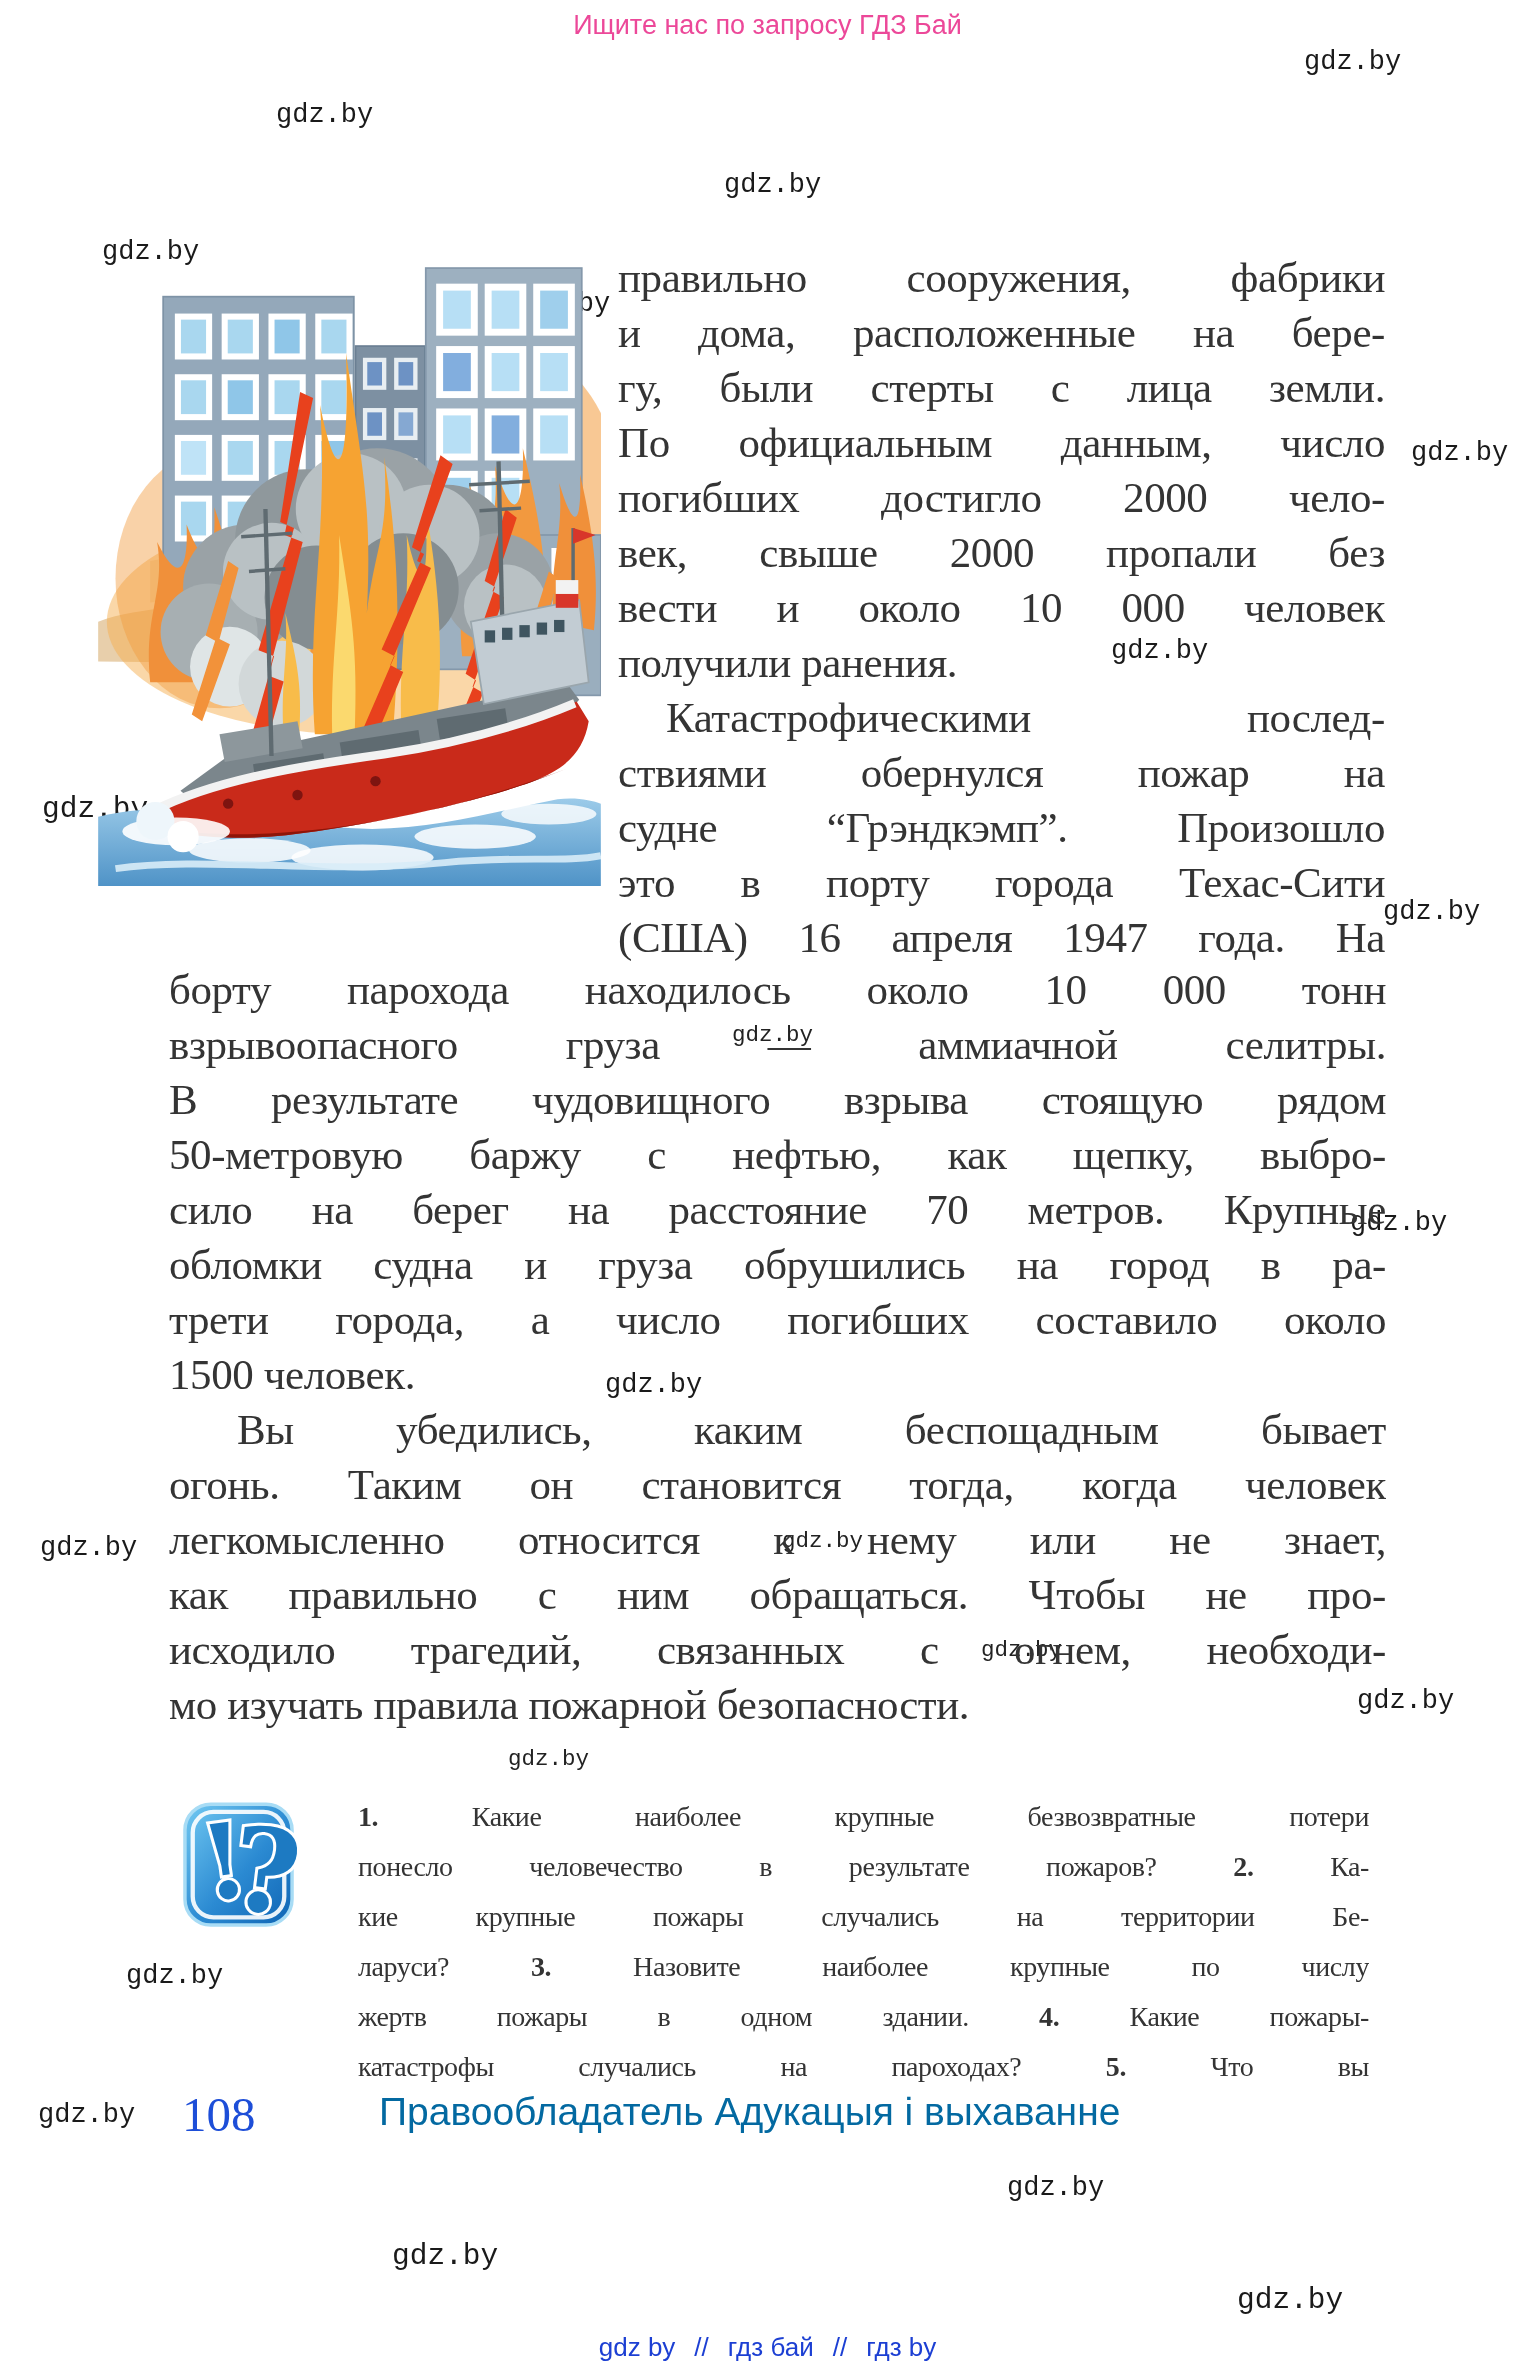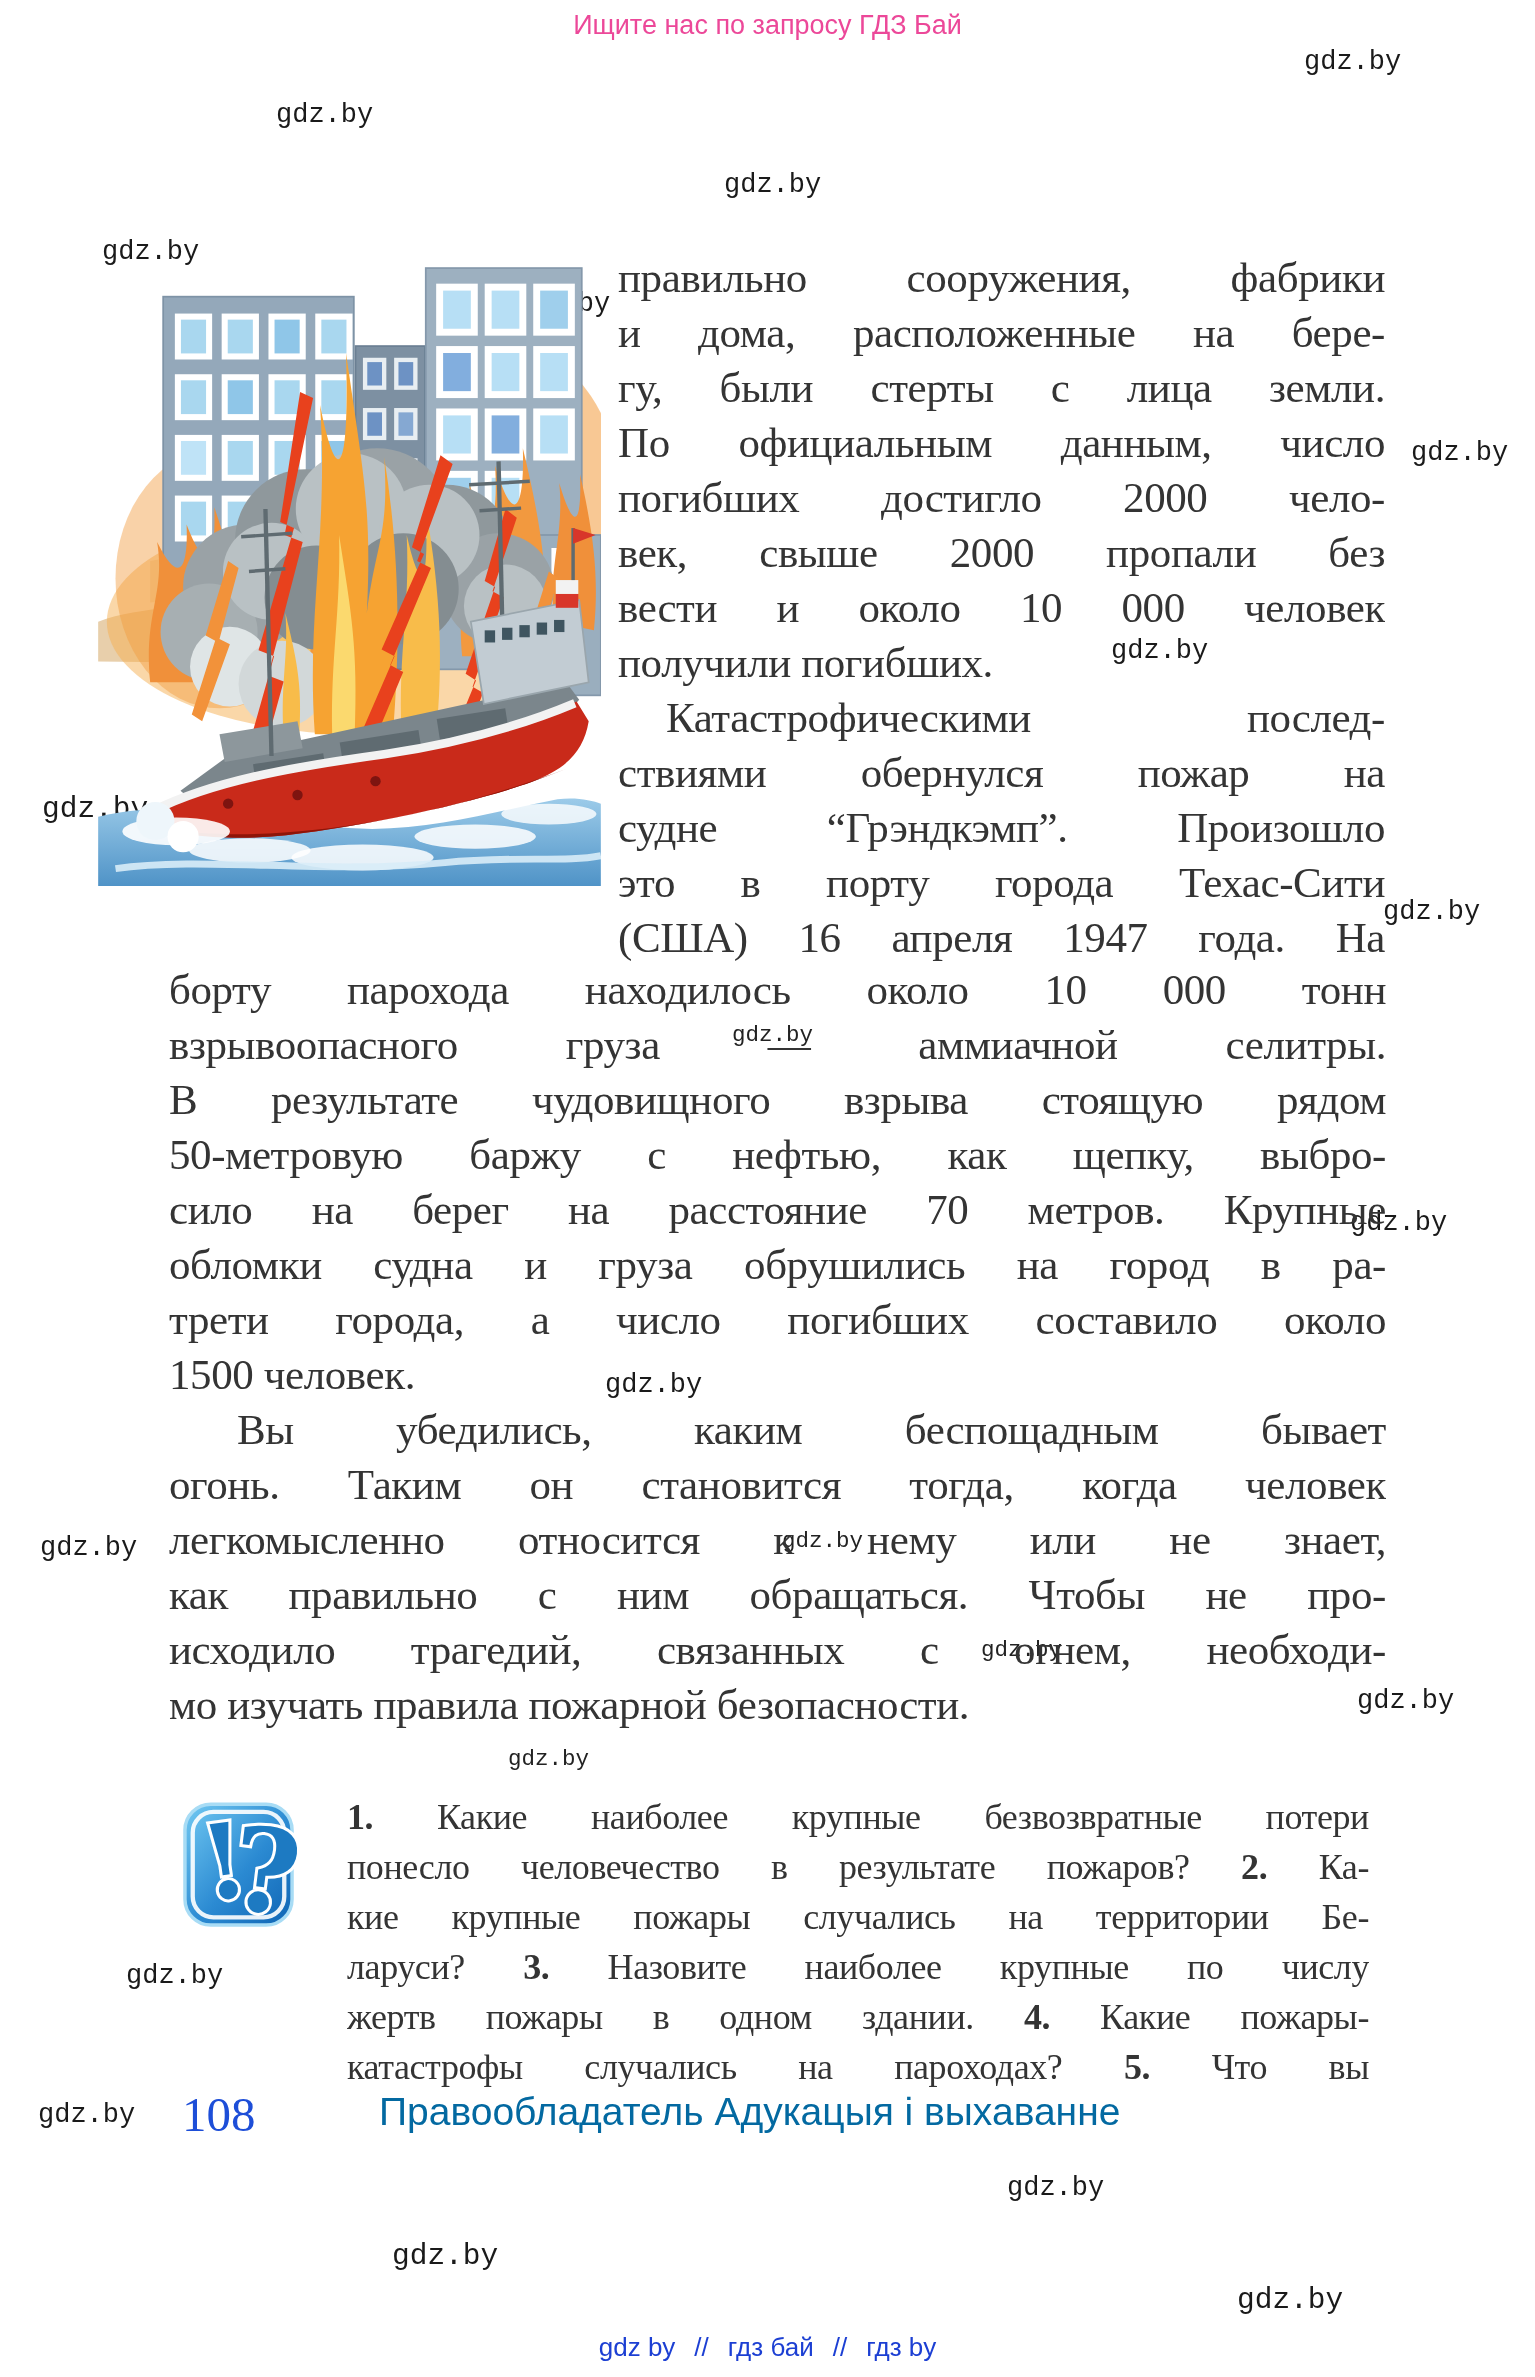--- a/index.html
+++ b/index.html
@@ -22,21 +22,21 @@
   .bline{
     font-size:43px;height:55px;line-height:55px;overflow:hidden;
     letter-spacing:-0.4px;white-space:normal;
   }
   .j{text-align:justify;}
   .j::after{content:"";display:inline-block;width:100%;height:0;}
   .ind{text-indent:48px;}
   .ind2{text-indent:68px;}
   .questions{position:absolute;left:347px;top:1792px;width:1022px;}
   .qline{
-    font-size:36px;height:50px;line-height:50px;overflow:hidden;letter-spacing:-0.4px;
+    font-size:28px;height:50px;line-height:50px;overflow:hidden;letter-spacing:-0.4px;margin-left:11px;
   }
   .qline b{font-weight:bold;}
   .copyright{
     position:absolute;left:379px;top:2090px;white-space:nowrap;
     font-family:"Liberation Sans","DejaVu Sans",sans-serif;font-size:39px;color:#0369a1;
   }
   .pagenum{position:absolute;left:182px;top:2090px;font-size:49px;color:#1d4ed8;line-height:1;}
   .links{
     position:absolute;left:0;top:2332px;width:100%;text-align:center;
     font-family:"Liberation Sans","DejaVu Sans",sans-serif;font-size:26px;color:#1c3fd3;
@@ -233,21 +233,21 @@
 </svg>
 
 <div class="textcol">
   <div class="bline j">правильно сооружения, фабрики</div>
   <div class="bline j">и дома, расположенные на бере-</div>
   <div class="bline j">гу, были стерты с лица земли.</div>
   <div class="bline j">По официальным данным, число</div>
   <div class="bline j">погибших достигло 2000 чело-</div>
   <div class="bline j">век, свыше 2000 пропали без</div>
   <div class="bline j">вести и около 10&nbsp;000 человек</div>
-  <div class="bline">получили погибших.</div>
+  <div class="bline">получили ранения.</div>
   <div class="bline j ind">Катастрофическими послед-</div>
   <div class="bline j">ствиями обернулся пожар на</div>
   <div class="bline j">судне “Грэндкэмп”. Произошло</div>
   <div class="bline j">это в порту города Техас-Сити</div>
   <div class="bline j">(США) 16 апреля 1947 года. На</div>
 </div>
 
 <div class="textfull">
   <div class="bline j">борту парохода находилось около 10&nbsp;000 тонн</div>
   <div class="bline j">взрывоопасного груза — аммиачной селитры.</div>

